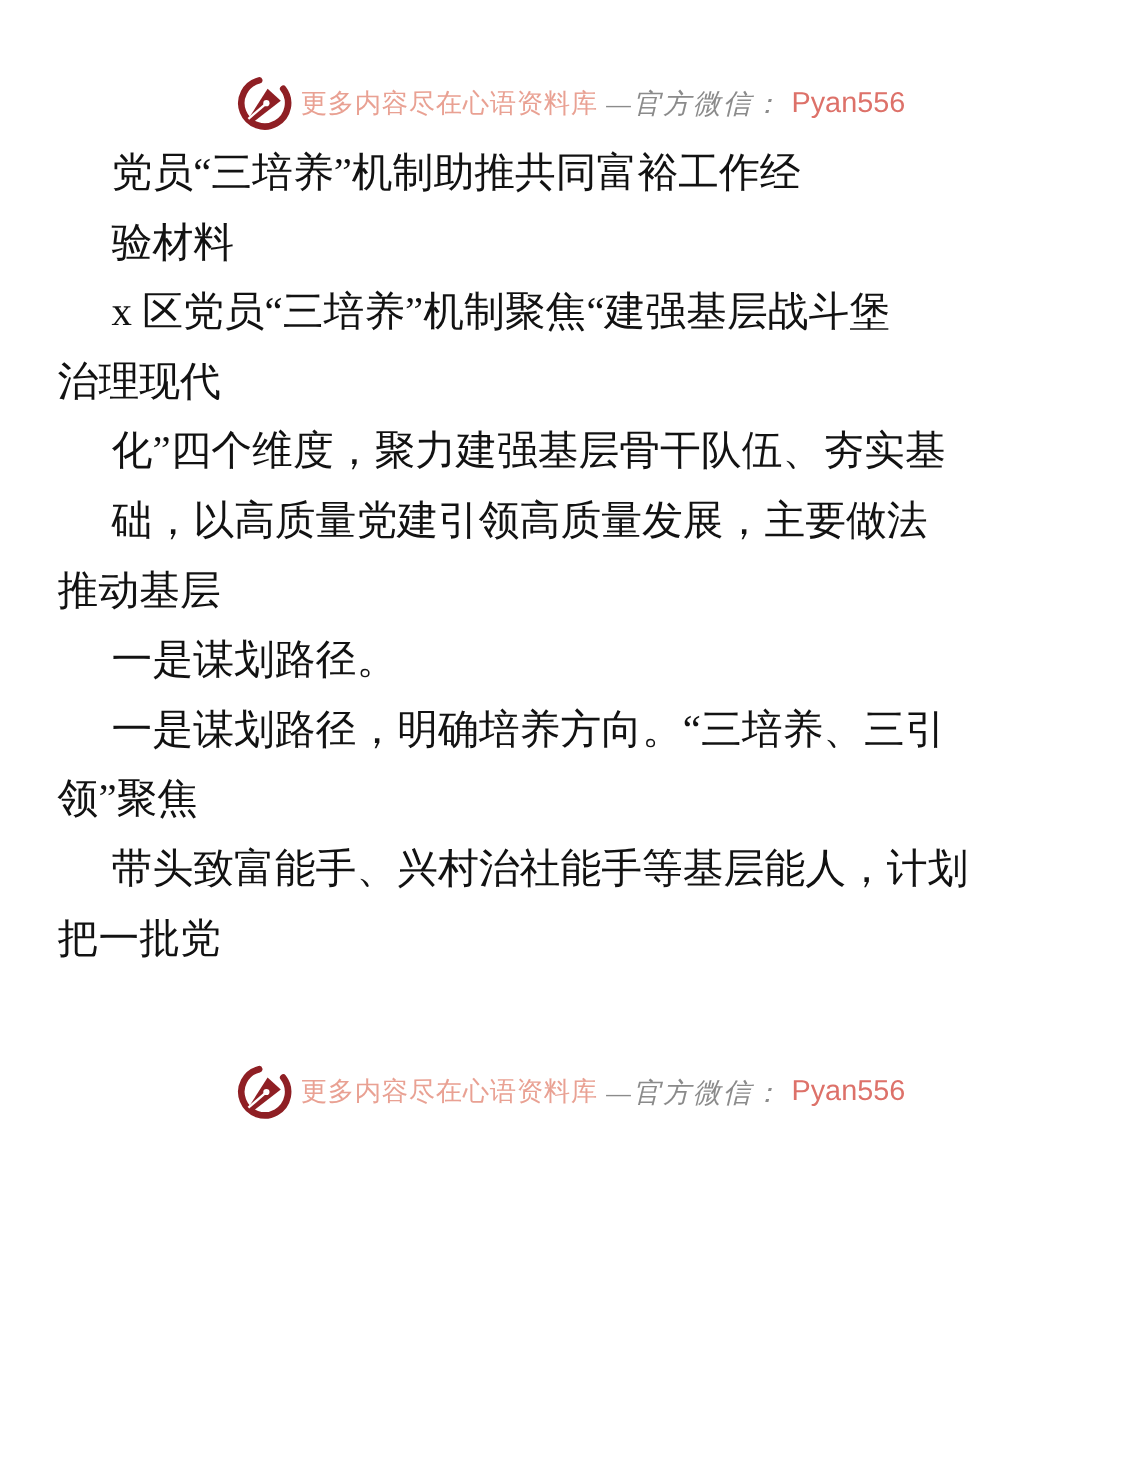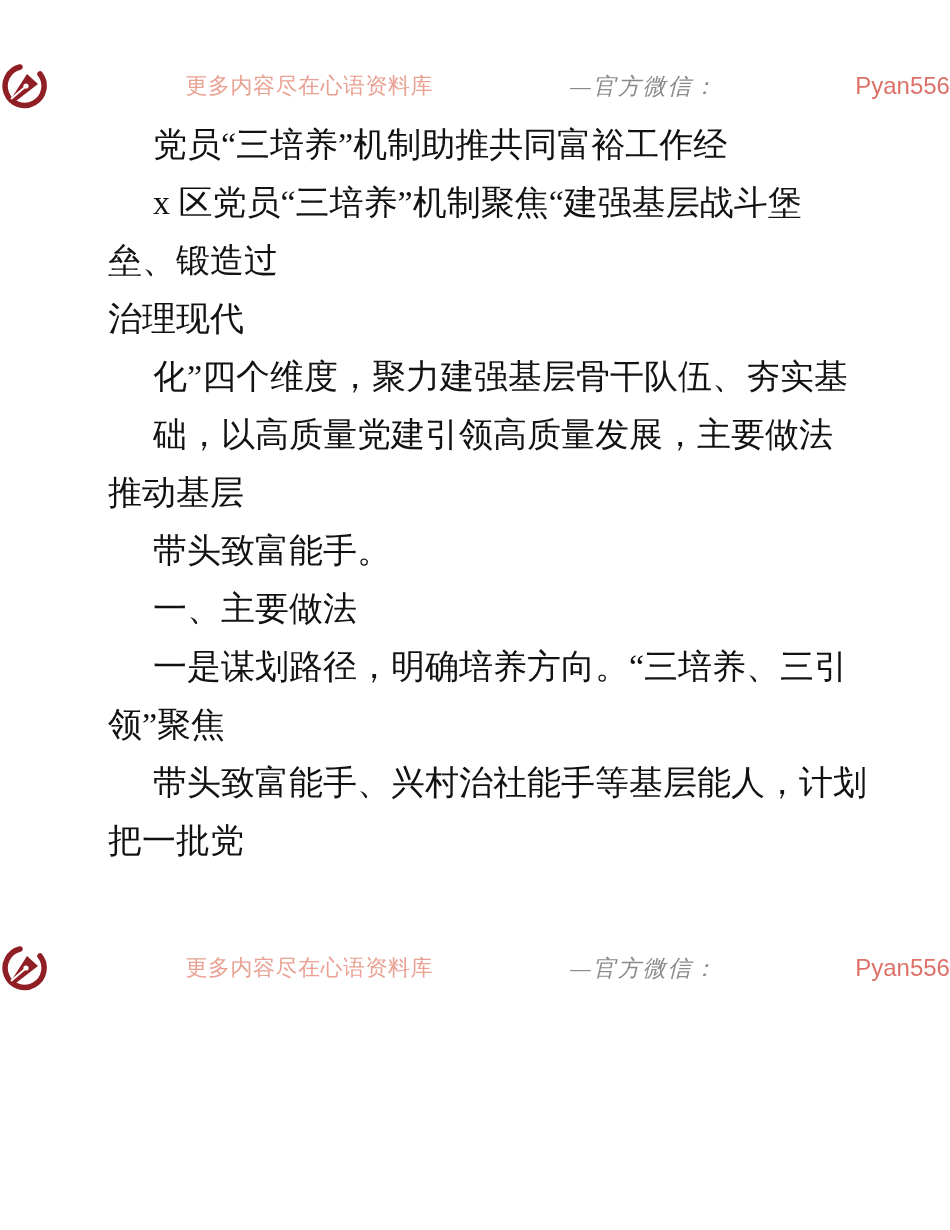--- a/index.html
+++ b/index.html
@@ -10,34 +10,34 @@
     overflow:hidden;
     position:relative;
   }
   .page { width:950px; height:1230px; background:#ffffff; }
 
   
   .banner {
     height:52px;
     display:flex;
     align-items:center;
-    justify-content:space-between;
+    justify-content:center;
     gap:7px;
     white-space:nowrap;
   }
   .banner.top { padding-top:0; margin-top:60px; }
   .banner.bottom { margin-top:72px; }
   .logo { width:48px; height:48px; display:inline-block; flex:0 0 auto; }
   .b-site  { color:var(--c-site,#e9a193); font-size:22px; letter-spacing:0.5px; }
   .b-label { color:var(--c-label,#8b8b8b); font-size:23px; font-style:italic; letter-spacing:2px; }
   .b-id    { color:var(--c-id,#dd7169); font-size:24px; font-family:"Liberation Sans", sans-serif; }
 
   
   .doc {
-    padding:4px 62px 0 108px;
+    padding:4px 62px 0 48px;
     color:#121212;
     font-size:34px;
   }
   .line {
     line-height:58px;
     height:58px;
     letter-spacing:0px;
     white-space:nowrap;
   }
   .line.indent { padding-left:45px; }
@@ -56,28 +56,27 @@
         <circle cx="26" cy="24" r="2.6" fill="#ffffff"></circle>
       </svg>
     </span>
     <span class="b-site">更多内容尽在心语资料库</span>
     <span class="b-label">—官方微信：</span>
     <span class="b-id">Pyan556</span>
   </div>
 
   <div class="doc" style="color: rgb(18, 18, 18);">
       <div class="line indent">党员“三培养”机制助推共同富裕工作经</div>
+      <div class="line indent">验材料</div>
       <div class="line indent">x 区党员“三培养”机制聚焦“建强基层战斗堡</div>
-      <div class="line">垒、锻造过</div>
       <div class="line">治理现代</div>
       <div class="line indent">化”四个维度，聚力建强基层骨干队伍、夯实基</div>
       <div class="line indent">础，以高质量党建引领高质量发展，主要做法</div>
       <div class="line">推动基层</div>
-      <div class="line indent">带头致富能手。</div>
-      <div class="line indent">一、主要做法</div>
+      <div class="line indent">一是谋划路径。</div>
       <div class="line indent">一是谋划路径，明确培养方向。“三培养、三引</div>
       <div class="line">领”聚焦</div>
       <div class="line indent">带头致富能手、兴村治社能手等基层能人，计划</div>
       <div class="line">把一批党</div>
     </div>
 
   <div class="banner bottom">
     <span class="logo">
       <svg viewBox="0 0 48 48" width="48" height="48" aria-hidden="true">
         <path d="M20 5 A19.5 19.5 0 1 0 40 12" fill="none" class="logo-stroke" stroke="#8f1f24" stroke-width="5.5" stroke-linecap="round"></path>

